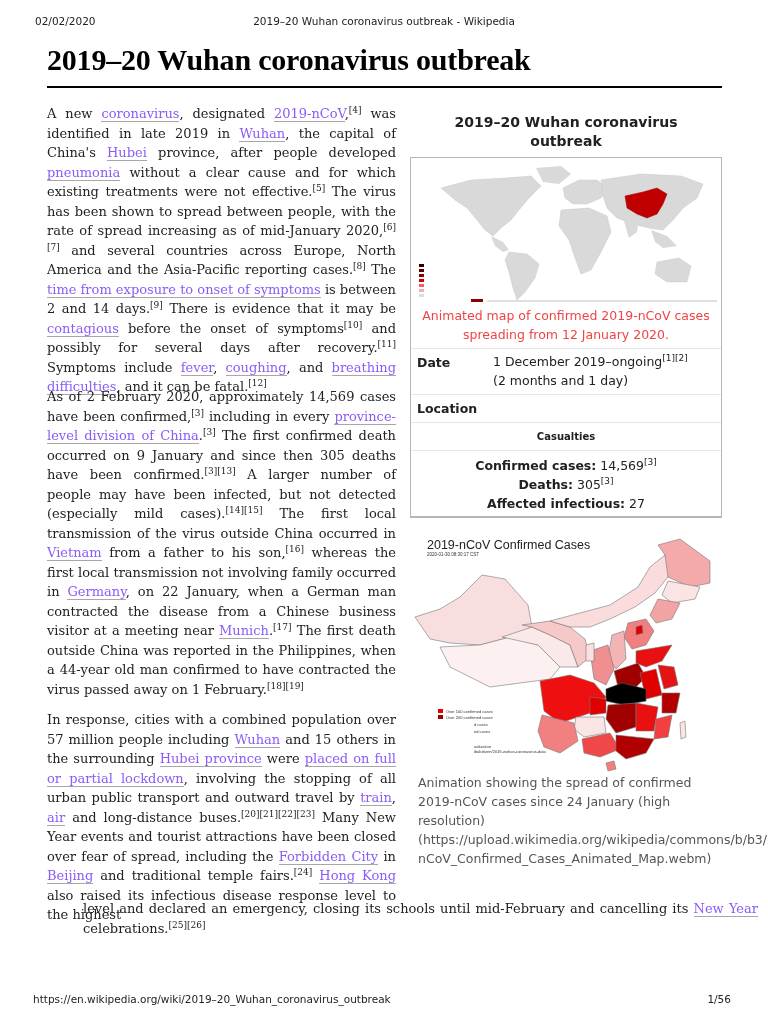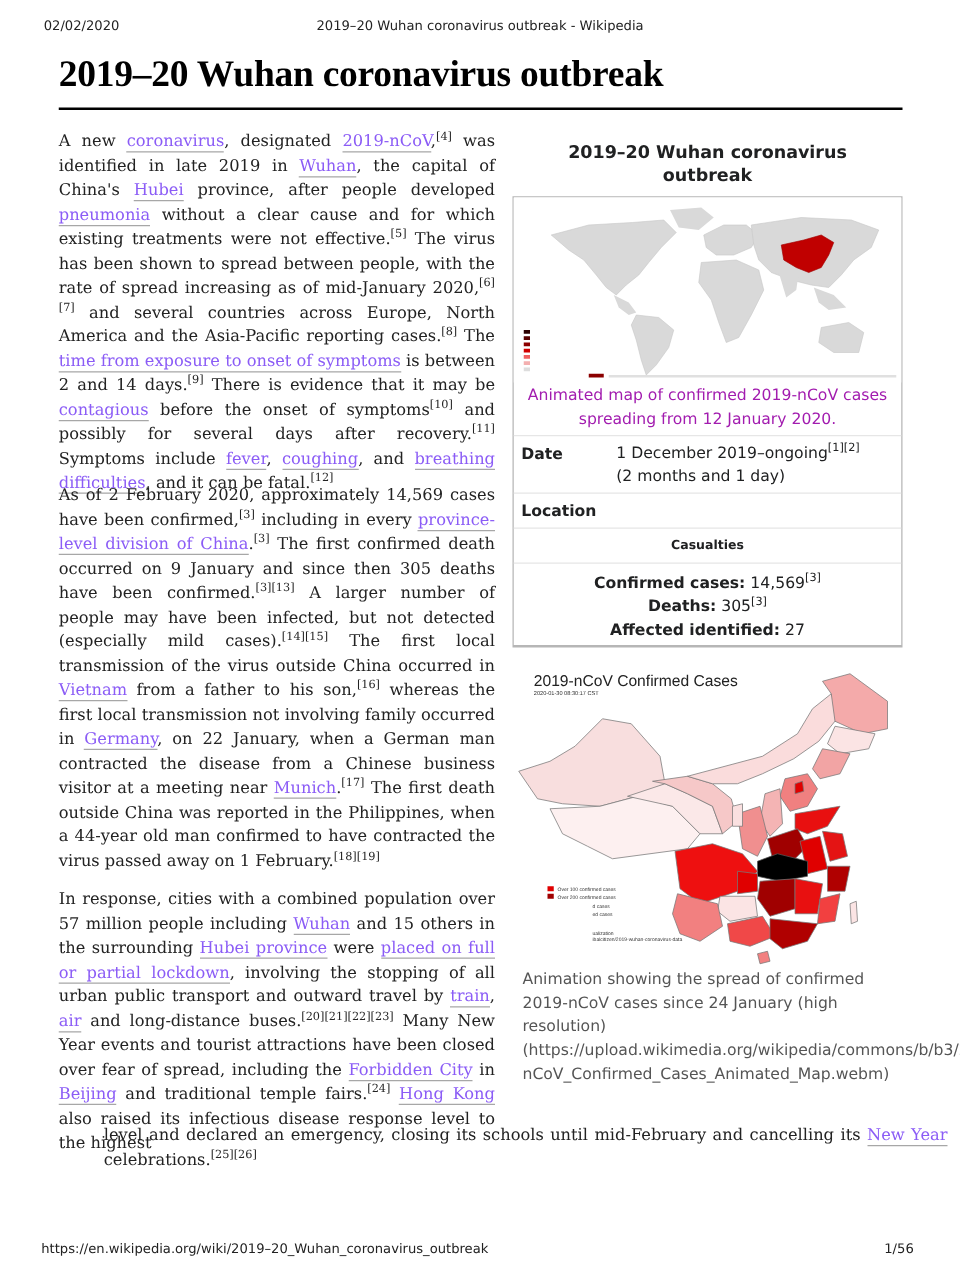--- a/index.html
+++ b/index.html
@@ -21,21 +21,21 @@
   .para3-full { position: absolute; left: 47px; top: 899px; width: 675px; font-family: "DejaVu Serif", serif; font-size: 13px; line-height: 19.5px; text-align: justify; color: #222; margin-left: 36px; }
   .para3-full p { margin: 0; }
 
   a.wl { color: #8b5cf6; text-decoration: none; border-bottom: 1px solid #a7a7a7; }
   sup.ref { font-size: 9px; line-height: 0; vertical-align: super; }
 
   .infobox { position: absolute; left: 410px; top: 107px; width: 312px; font-family: "DejaVu Sans", sans-serif; color: #202122; }
   .infobox .ib-title { text-align: center; font-weight: bold; font-size: 14px; line-height: 19px; padding: 6px 10px 6px; }
   .infobox .ib-body { border: 1px solid #b6b6b6; border-bottom: 2px solid #b6b6b6; }
   .ib-map { height: 148px; margin: 0; position: relative; overflow: hidden; background: #fff; }
-  .ib-caption { text-align: center; font-size: 12.5px; line-height: 19px; padding: 0 8px 4px; color: #a21caf; }
+  .ib-caption { text-align: center; font-size: 12.5px; line-height: 19px; padding: 0 8px 4px; color: #ef4444; }
   .ib-row { display: flex; border-top: 1px solid #e6e6e6; padding: 3px 6px 4px; font-size: 12.5px; line-height: 19px; }
   .ib-row .lbl { width: 76px; font-weight: bold; padding-top: 1px; }
   .ib-row .val { flex: 1; }
   .ib-head { border-top: 1px solid #e6e6e6; text-align: center; font-weight: bold; font-size: 10px; line-height: 19px; padding: 4px 0 4px; }
   .ib-cas { border-top: 1px solid #e6e6e6; text-align: center; font-size: 12.5px; line-height: 19px; padding: 5px 0 3px; }
   .ib-cas b { font-weight: bold; }
 
   .china-fig { position: absolute; left: 410px; top: 527px; width: 312px; height: 246px; overflow: hidden; }
   .china-caption { position: absolute; left: 418px; top: 773px; width: 300px; font-family: "DejaVu Sans", sans-serif; font-size: 12.5px; line-height: 19px; color: #555; }
 </style>
@@ -114,21 +114,21 @@
         <span>(2 months and 1 day)</span>
       </div>
     </div>
     <div class="ib-row">
       <div class="lbl">Location</div>
     </div>
     <div class="ib-head">Casualties</div>
     <div class="ib-cas">
       <div><b>Confirmed cases:</b> <span>14,569</span><sup class="ref">[3]</sup></div>
       <div><b>Deaths:</b> <span>305</span><sup class="ref">[3]</sup></div>
-      <div><b>Affected identified:</b> <span>27</span></div>
+      <div><b>Affected infectious:</b> <span>27</span></div>
     </div>
   </div>
 </div>
 
 <div class="china-fig">
   <svg width="312" height="246" viewBox="0 0 312 246">
     <rect width="312" height="246" fill="#ffffff"></rect>
     <text x="17" y="22" font-family="Liberation Sans, sans-serif" font-size="12.5" fill="#222">2019-nCoV Confirmed Cases</text>
     <text x="17" y="29" font-family="Liberation Sans, sans-serif" font-size="4.5" fill="#333">2020-01-30 08:30:17 CST</text>
 

